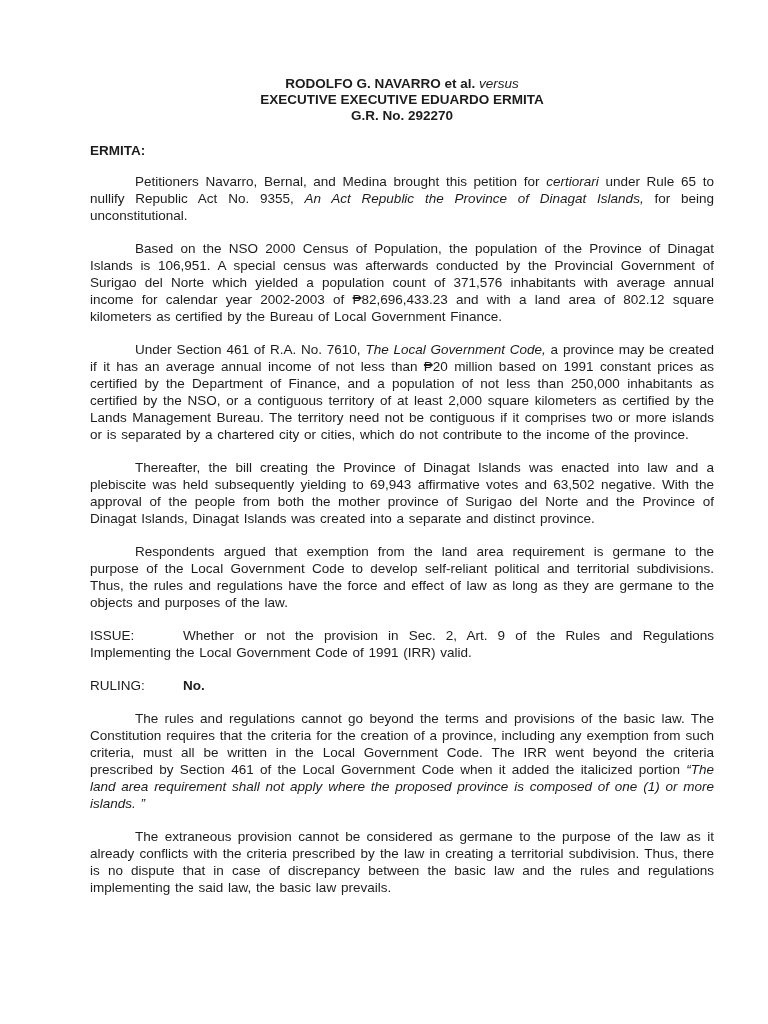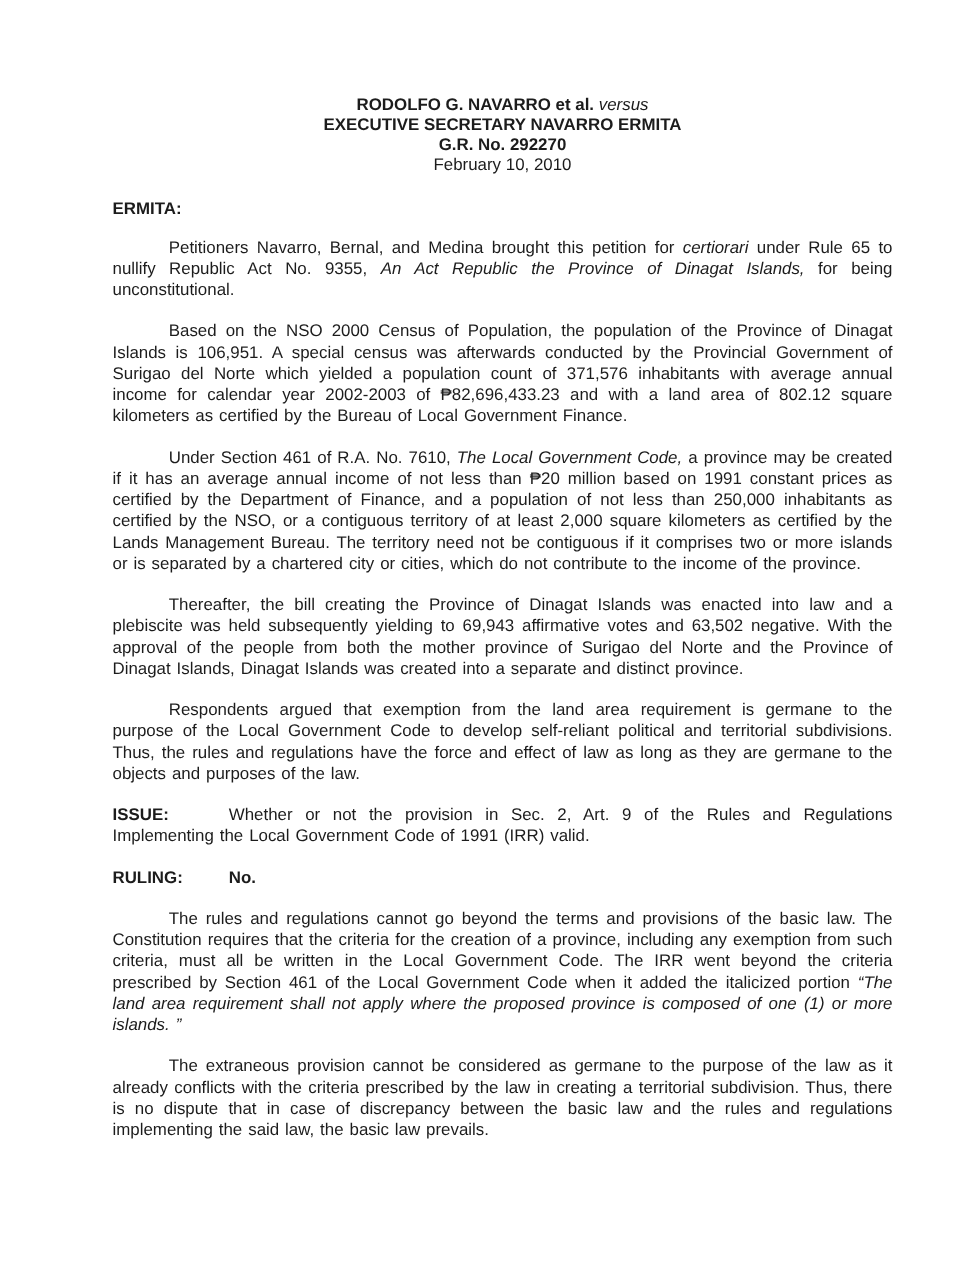--- a/index.html
+++ b/index.html
@@ -38,39 +38,38 @@
     text-align: justify;
     text-indent: 45px;
     word-spacing: 1px;
   }
   .labeled {
     margin: 0 0 16px 0;
     text-align: justify;
     word-spacing: 1px;
   }
   .labeled .lbl {
-    font-weight: bold;
+    font-weight: normal;
     display: inline-block;
     width: 93px;
   }
 </style>
 </head>
 <body>
 
 <div class="page">
   <div class="content">
 
     <header class="doc-header">
       <div class="hline">
         <span class="b">RODOLFO G. NAVARRO et al.</span>
         <span class="i">versus</span>
       </div>
-      <div class="hline b">EXECUTIVE SECRETARY NAVARRO ERMITA</div>
+      <div class="hline b">EXECUTIVE EXECUTIVE EDUARDO ERMITA</div>
       <div class="hline b">G.R. No. 292270</div>
-      <div class="hline">February 10, 2010</div>
     </header>
 
     <main>
         <p class="heading">ERMITA:</p>
         <p class="para"><span class="">Petitioners Navarro, Bernal, and Medina brought this petition for </span><span class="i ">certiorari</span><span class=""> under Rule 65 to nullify Republic Act No. 9355, </span><span class="i ">An Act Republic the Province of Dinagat Islands,</span><span class=""> for being unconstitutional.</span></p>
         <p class="para"><span class="">Based on the NSO 2000 Census of Population, the population of the Province of Dinagat Islands is 106,951. A special census was afterwards conducted by the Provincial Government of Surigao del Norte which yielded a population count of 371,576 inhabitants with average annual income for calendar year 2002-2003 of ₱82,696,433.23 and with a land area of 802.12 square kilometers as certified by the Bureau of Local Government Finance.</span></p>
         <p class="para"><span class="">Under Section 461 of R.A. No. 7610, </span><span class="i ">The Local Government Code,</span><span class=""> a province may be created if it has an average annual income of not less than ₱20 million based on 1991 constant prices as certified by the Department of Finance, and a population of not less than 250,000 inhabitants as certified by the NSO, or a contiguous territory of at least 2,000 square kilometers as certified by the Lands Management Bureau. The territory need not be contiguous if it comprises two or more islands or is separated by a chartered city or cities, which do not contribute to the income of the province.</span></p>
         <p class="para"><span class="">Thereafter, the bill creating the Province of Dinagat Islands was enacted into law and a plebiscite was held subsequently yielding to 69,943 affirmative votes and 63,502 negative. With the approval of the people from both the mother province of Surigao del Norte and the Province of Dinagat Islands, Dinagat Islands was created into a separate and distinct province.</span></p>
         <p class="para"><span class="">Respondents argued that exemption from the land area requirement is germane to the purpose of the Local Government Code to develop self-reliant political and territorial subdivisions. Thus, the rules and regulations have the force and effect of law as long as they are germane to the objects and purposes of the law.</span></p>
         <p class="labeled"><span class="lbl">ISSUE:</span><span class="">Whether or not the provision in Sec. 2, Art. 9 of the Rules and Regulations Implementing the Local Government Code of 1991 (IRR) valid.</span></p>

